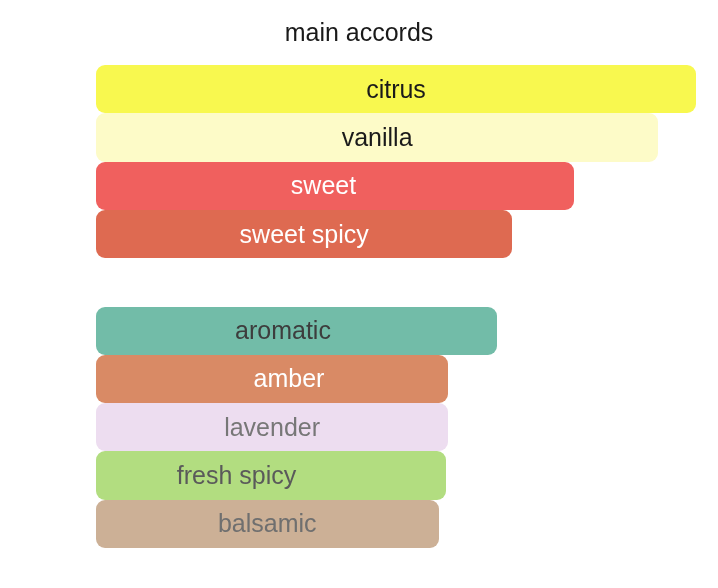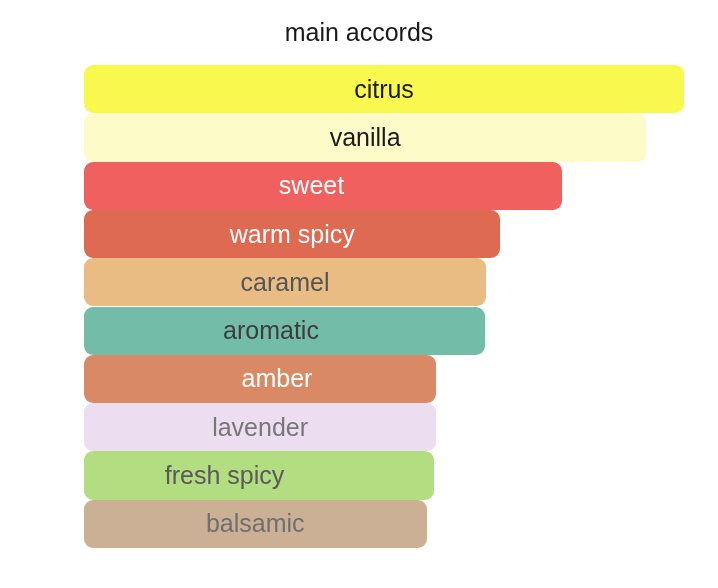--- a/index.html
+++ b/index.html
@@ -35,21 +35,21 @@
   }
   #bars-area {
     position: absolute;
     left: 84px;
     top: 65px;
     width: 600px;
     height: 484px;
   }
   .bar-row {
     position: absolute;
-    left: 0;
+    left: 12px;
     height: 48.3px;
     box-sizing: border-box;
   }
   .bar-fill {
     position: absolute;
     left: 0;
     top: 0;
     height: 100%;
     border-radius: 9px;
     box-sizing: border-box;
@@ -83,25 +83,21 @@
       <div class="bar-row" style="top: 48.3px; width: 600px;">
         <div class="bar-fill" style="width: 562.2px; background: rgb(253, 251, 200);"></div>
         <div class="bar-label" style="width: 562.2px; color: rgb(26, 26, 26);">vanilla</div>
       </div>
       <div class="bar-row" style="top: 96.6px; width: 600px;">
         <div class="bar-fill" style="width: 477.6px; background: rgb(240, 96, 94);"></div>
         <div class="bar-label" style="width: 455px; color: rgb(255, 255, 255);">sweet</div>
       </div>
       <div class="bar-row" style="top: 144.9px; width: 600px;">
         <div class="bar-fill" style="width: 416.4px; background: rgb(222, 106, 81);"></div>
-        <div class="bar-label" style="width: 416.4px; color: rgb(255, 255, 255);">warm spicy</div>
-      </div>
-      <div class="bar-row" style="top: 193.2px; width: 600px;">
-        <div class="bar-fill" style="width: 402px; background: rgb(232, 188, 131);"></div>
-        <div class="bar-label" style="width: 402px; color: rgb(85, 85, 85);">caramel</div>
+        <div class="bar-label" style="width: 416.4px; color: rgb(255, 255, 255);">sweet spicy</div>
       </div>
       <div class="bar-row" style="top: 241.5px; width: 600px;">
         <div class="bar-fill" style="width: 400.8px; background: rgb(114, 188, 168);"></div>
         <div class="bar-label" style="width: 374px; color: rgb(61, 61, 61);">aromatic</div>
       </div>
       <div class="bar-row" style="top: 289.8px; width: 600px;">
         <div class="bar-fill" style="width: 352.2px; background: rgb(217, 138, 101);"></div>
         <div class="bar-label" style="width: 386px; color: rgb(255, 255, 255);">amber</div>
       </div>
       <div class="bar-row" style="top: 338.1px; width: 600px;">

